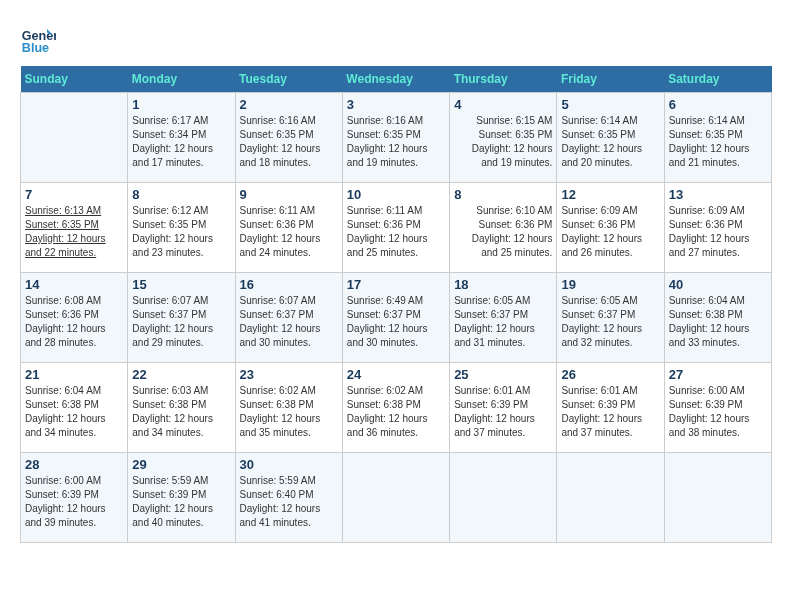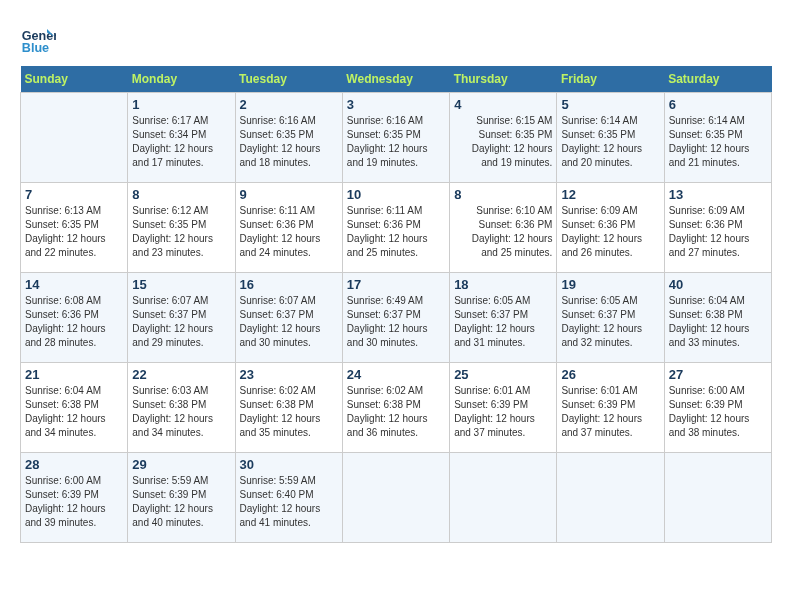--- a/index.html
+++ b/index.html
@@ -37,21 +37,21 @@
       font-size: 14px;
       color: #333;
     }
     table {
       width: 100%;
       border-collapse: collapse;
       font-size: 11px;
     }
     thead tr th {
       background-color: #2e6da4;
-      color: #bef264;
+      color: #5eead4;
       padding: 6px 4px;
       text-align: left;
       font-size: 12px;
       font-weight: bold;
     }
     tbody tr td {
       border: 1px solid #ccc;
       vertical-align: top;
       padding: 4px;
       width: calc(100% / 7);
@@ -156,21 +156,21 @@
           <div class="day-number">6</div>
           <div class="day-info" style="white-space: pre-line;">Sunrise: 6:14 AM
 Sunset: 6:35 PM
 Daylight: 12 hours
 and 21 minutes.</div>
         </td>
       </tr>
       <tr>
         <td>
           <div class="day-number">7</div>
-          <div class="day-info" style="white-space: pre-line;">Sunrise: 6:13 AM
+          <div class="day-info" style="white-space: pre-line; text-decoration: underline;">Sunrise: 6:13 AM
 Sunset: 6:35 PM
 Daylight: 12 hours
 and 22 minutes.</div>
         </td>
         <td>
           <div class="day-number">8</div>
           <div class="day-info" style="white-space: pre-line;">Sunrise: 6:12 AM
 Sunset: 6:35 PM
 Daylight: 12 hours
 and 23 minutes.</div>

